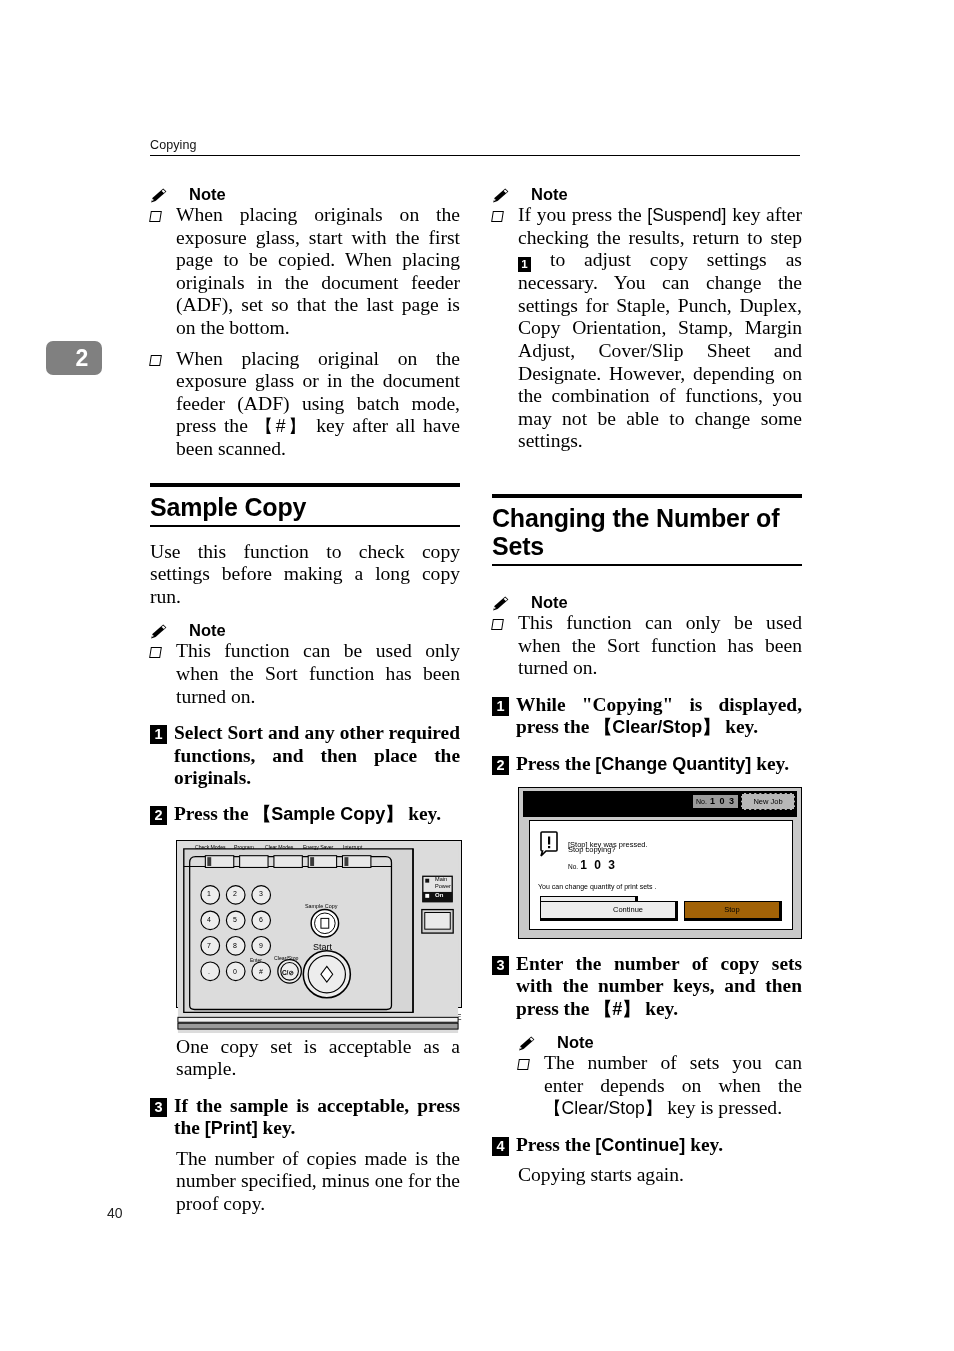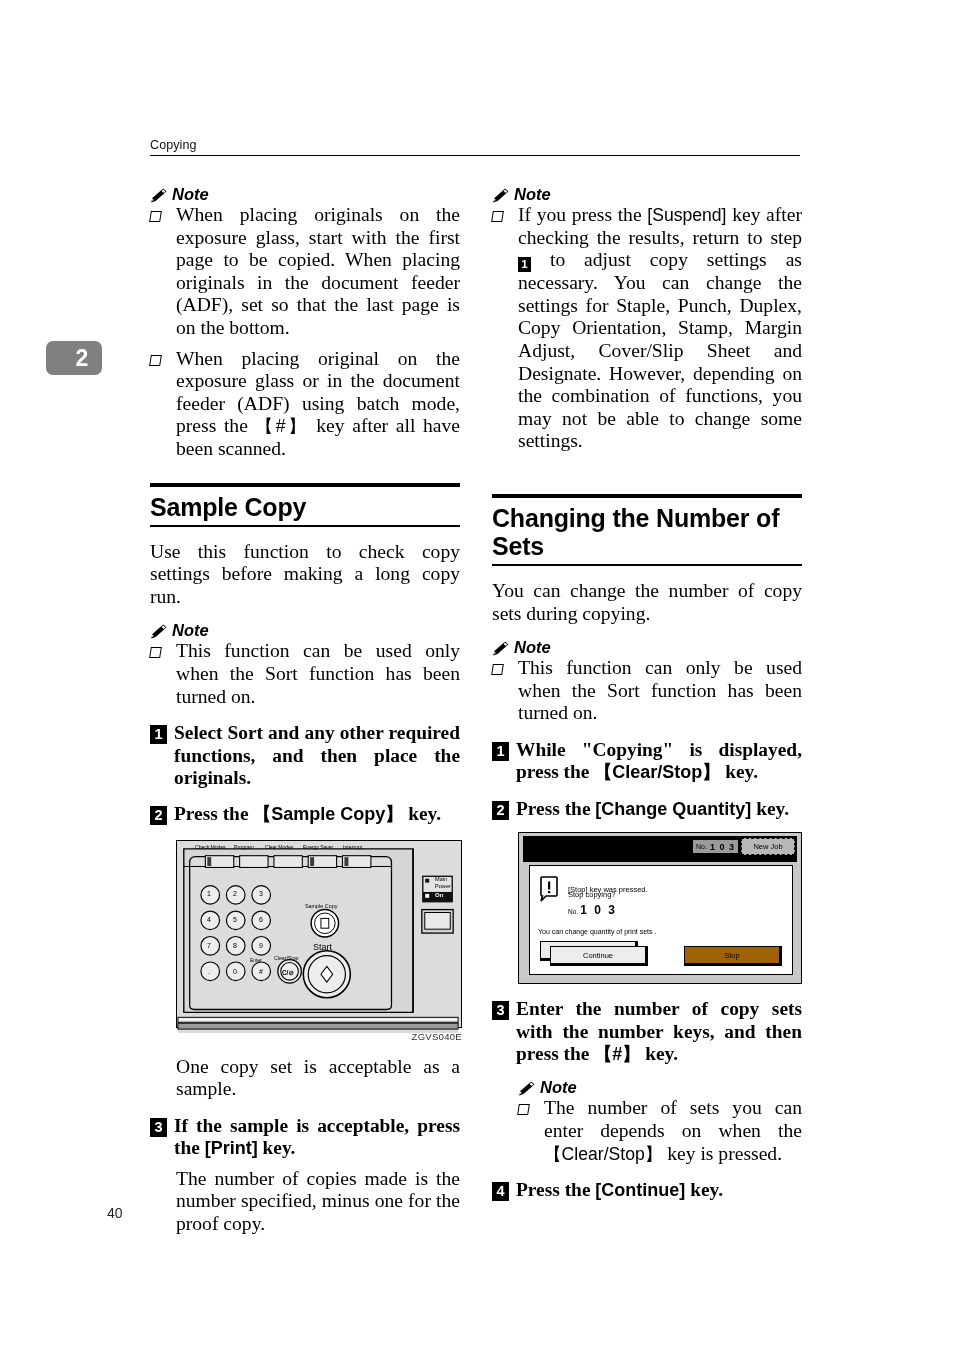--- a/index.html
+++ b/index.html
@@ -26,21 +26,21 @@
   .col-left{left:150px;}
   .col-right{left:492px;}
 
   
   .p{font-size:19.6px;line-height:22.6px;text-align:justify;margin:0;-webkit-hyphens:none;hyphens:none;}
   .p.indent{margin-left:26px;}
   .gap-s{height:8px;}
   .gap-m{height:14px;}
 
   
-  .note-head{display:flex;align-items:flex-end;gap:5px;margin:0 0 1px 0;font-style:italic;}
+  .note-head{display:flex;align-items:flex-end;gap:22px;margin:0 0 1px 0;}
   .note-head .label{font-family:"Liberation Sans",sans-serif;font-weight:bold;font-size:16.5px;line-height:17px;}
   .pencil{width:17px;height:15px;display:block;}
 
   .bullet-row{display:flex;align-items:flex-start;}
   .bullet-mark{width:26px;flex:0 0 26px;padding-top:4px;}
   .sq{display:inline-block;width:9px;height:9px;border:1.6px solid #000;background:#fff;
       transform:skewX(-9deg);}
   .bullet-row .p{flex:1;}
 
   
@@ -57,21 +57,21 @@
 
   
   .sect{margin:0;}
   .sect .top-rule{border-top:4px solid #000;}
   .sect h2{font-family:"Liberation Sans",sans-serif;font-weight:bold;font-size:25px;line-height:28px;
            margin:6px 0 4px 0;letter-spacing:-.2px;}
   .sect .bot-rule{border-top:2.2px solid #000;}
 
   
   .figure{margin-top:14px;position:relative;}
-  .cpanel{width:286px;height:188px;background:#dcdcdc;border:1.6px solid #000;box-sizing:border-box;position:relative;}
+  .cpanel{width:286px;height:168px;background:#dcdcdc;border:1.6px solid #000;box-sizing:border-box;position:relative;}
   .cap{font-family:"Liberation Sans",sans-serif;font-size:9.5px;color:#333;text-align:right;
        width:286px;margin-top:3px;letter-spacing:.3px;}
 
   
   .lcdfig{margin-top:12px;}
   .lcd{width:284px;height:152px;background:#c9c9c9;border:1.5px solid #000;box-sizing:border-box;position:relative;}
 </style>
 </head>
 <body>
 
@@ -268,21 +268,20 @@
       <p class="p"><span>If you press the </span><span class="k">[Suspend]</span><span> key after checking the results, return to step </span><span class="numbox inline">1</span><span> to adjust copy settings as necessary. You can change the settings for Staple, Punch, Duplex, Copy Orientation, Stamp, Margin Adjust, Cover/Slip Sheet and Designate. However, depending on the combination of functions, you may not be able to change some settings.</span></p>
     </div>
 
     <div class="sect" style="margin-top:41px;">
       <div class="top-rule"></div>
       <h2>Changing the Number of Sets</h2>
       <div class="bot-rule"></div>
     </div>
 
     <div class="gap-m"></div>
-    <p class="p">You can change the number of copy sets during copying.</p>
 
     <div class="gap-m"></div>
     <div class="note-head">
       <svg class="pencil" viewBox="0 0 17 15">
         <polygon points="13.2,0.6 16.4,3.4 5.6,13.0 1.2,14.4 2.4,10.0" fill="#000"></polygon>
         <polygon points="13.0,1.6 15.3,3.6 13.9,5.0 11.6,3.0" fill="#fff"></polygon>
         <polygon points="2.3,10.6 3.9,12.1 1.9,13.1" fill="#fff"></polygon>
       </svg>
       <span class="label">Note</span>
     </div>
@@ -325,21 +324,21 @@
           <div style="position:absolute;left:38px;top:23px;font-family:'Liberation Sans',sans-serif;font-size:7.5px;line-height:12px;">Stop copying?</div>
           <div style="position:absolute;left:38px;top:37px;display:flex;align-items:baseline;gap:2px;font-family:'Liberation Sans',sans-serif;">
             <span style="font-size:6.5px;">No.</span>
             <span style="font-size:12px;font-weight:bold;letter-spacing:2px;">1 0 3</span>
           </div>
 
           <div style="position:absolute;left:8px;top:62px;font-family:'Liberation Sans',sans-serif;font-size:7px;">You can change quantity of print sets .</div>
 
           <div style="position:absolute;left:10px;top:75px;width:94px;height:16px;background:#ededed;border:1.3px solid #000;border-right-width:3px;border-bottom-width:3px;display:flex;align-items:center;justify-content:center;font-family:'Liberation Sans',sans-serif;font-size:7.5px;">Change Quantity</div>
 
-          <div style="position:absolute;left:20px;bottom:8px;width:94px;height:16px;background:#ededed;border:1.3px solid #000;border-right-width:3px;border-bottom-width:3px;display:flex;align-items:center;justify-content:center;font-family:'Liberation Sans',sans-serif;font-size:7.5px;">Continue</div>
+          <div style="position:absolute;left:10px;bottom:8px;width:94px;height:16px;background:#ededed;border:1.3px solid #000;border-right-width:3px;border-bottom-width:3px;display:flex;align-items:center;justify-content:center;font-family:'Liberation Sans',sans-serif;font-size:7.5px;padding-left:40px;">Continue</div>
 
           <div style="position:absolute;right:10px;bottom:8px;width:94px;height:16px;background:#a16207;border:1.3px solid #000;border-right-width:3px;border-bottom-width:3px;display:flex;align-items:center;justify-content:center;font-family:'Liberation Sans',sans-serif;font-size:7.5px;">Stop</div>
         </div>
       </div>
     </div>
 
     <div class="gap-m"></div>
     <div class="step">
       <span class="step-num"><span class="numbox">3</span></span>
       <div class="step-body"><span>Enter the number of copy sets with the number keys, and then press the </span><span class="k">【#】</span><span> key.</span></div>
@@ -358,15 +357,16 @@
       <span class="bullet-mark"><span class="sq"></span></span>
       <p class="p"><span>The number of sets you can enter depends on when the </span><span class="k">【Clear/Stop】</span><span> key is pressed.</span></p>
     </div>
 
     <div class="gap-m"></div>
     <div class="step">
       <span class="step-num"><span class="numbox">4</span></span>
       <div class="step-body"><span>Press the </span><span class="k">[Continue]</span><span> key.</span></div>
     </div>
     <div class="gap-s"></div>
+    <p class="p indent">Copying starts again.</p>
   </div>
 
 </div>
 
 </body></html>

